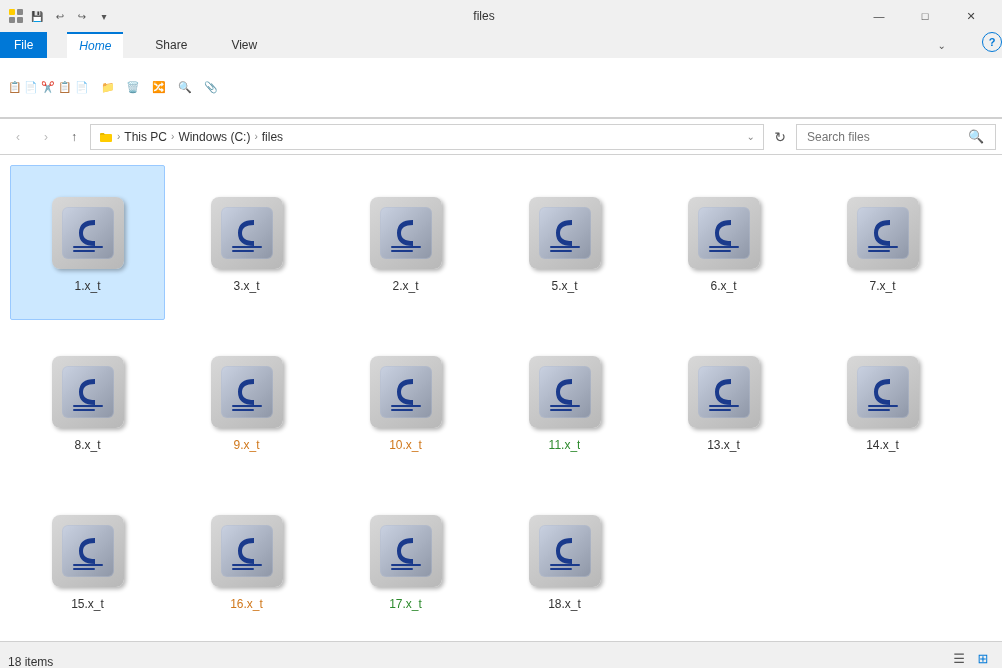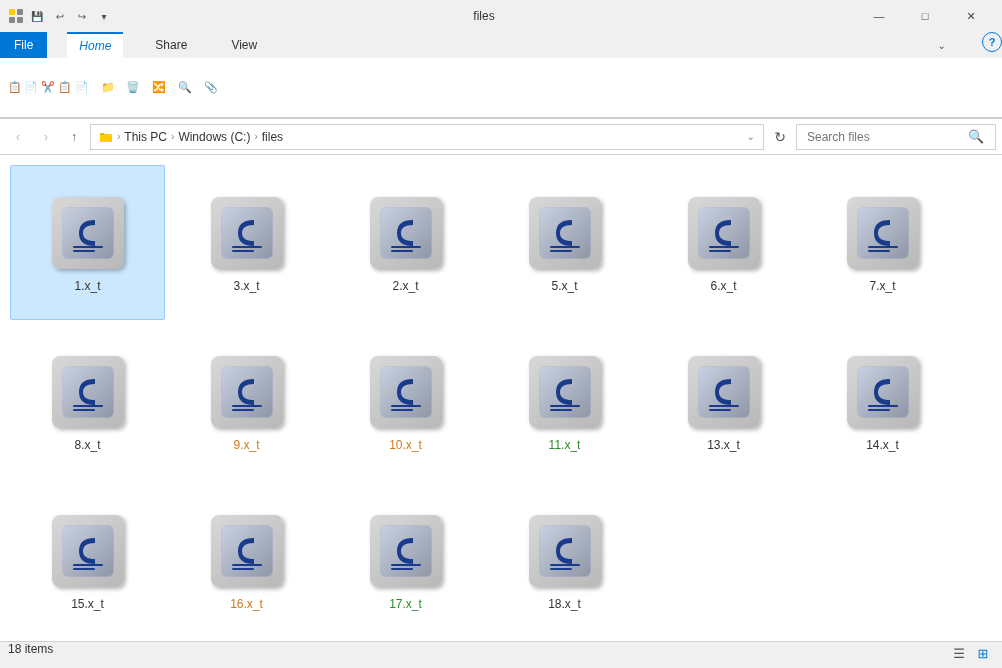--- a/index.html
+++ b/index.html
@@ -180,21 +180,21 @@
     }
     .file-name.orange { color: #d0781c; }
     .file-name.green { color: #2d8a2d; }
 
     
     .status-bar {
       height: 28px;
       background: #f0f0f0;
       border-top: 1px solid #d0d0d0;
       display: flex;
-      align-items: flex-start;
+      align-items: flex-end;
       padding: 0 8px;
       justify-content: space-between;
     }
     .status-text { font-size: 12px; color: #333; }
     .view-btns { display: flex; gap: 2px; }
     .view-btn { width: 22px; height: 22px; display: flex; align-items: center; justify-content: center; font-size: 13px; color: #555; cursor: pointer; }
     .view-btn.active { color: #0078d7; }
 
     .ribbon-spacer { flex: 1; }
   </style>

